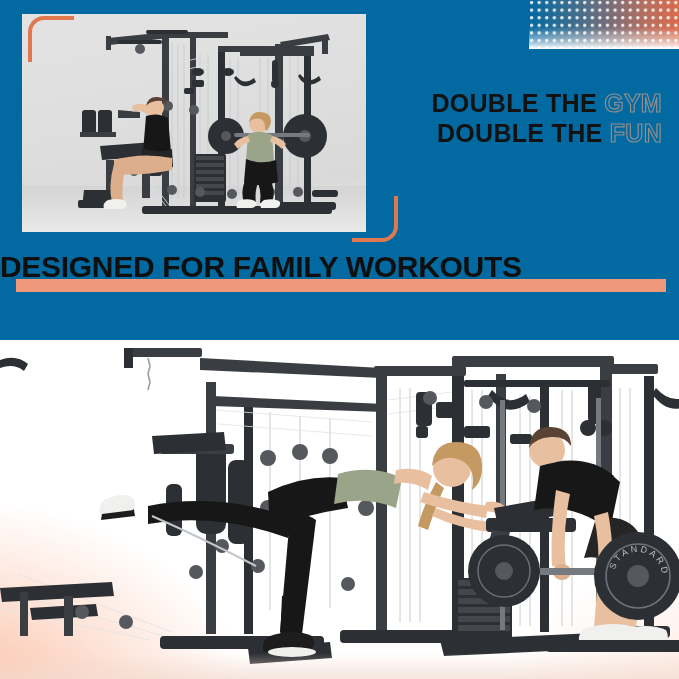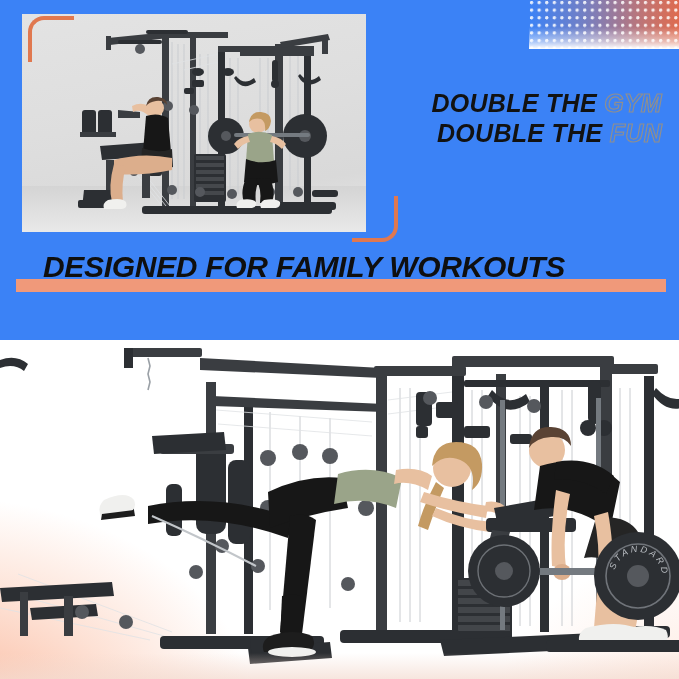--- a/index.html
+++ b/index.html
@@ -3,21 +3,21 @@
 <meta charset="utf-8">
 <style>
   * { margin:0; padding:0; box-sizing:border-box; }
   html,body { width:679px; height:679px; }
   body {
     font-family:"Liberation Sans", sans-serif;
     background:#ffffff;
     position:relative;
     overflow:hidden;
   }
-  #stage { position:absolute; inset:0; width:679px; height:679px; background:#3b82f6;font-style:italic; }
+  #stage { position:absolute; inset:0; width:679px; height:679px; background:#0369a1; }
 
   
   .dots {
     position:absolute; top:0; right:0; width:150px; height:49px;
     background-image:
       radial-gradient(circle at 2.6px 2.6px, rgba(255,255,255,.85) 1.5px, rgba(255,255,255,0) 1.9px),
       linear-gradient(to right, rgba(236,122,88,0) 0%, rgba(236,122,88,.30) 35%, rgba(233,112,76,.78) 78%, rgba(231,106,70,.95) 100%);
     background-size:7.6px 7.6px, 100% 100%;
     background-position:0 0, 0 0;
   }
@@ -72,21 +72,21 @@
     -webkit-text-stroke:1.2px #8f8f8f;
   }
 
   
   .head-zone { position:absolute; left:0; top:246px; width:679px; height:96px; }
   .coral-bar {
     position:absolute; left:16px; top:33px; width:650px; height:13px;
     background:#f0997a;
   }
   .head1 {
-    position:absolute; left:0; top:0; width:608px; text-align:center;
+    position:absolute; left:0; top:0; width:608px; text-align:left;
     font-size:30px; font-weight:700; color:#0f0f0f;
     letter-spacing:-.3px; line-height:42px; white-space:nowrap;
   }
   .head2 {
     position:absolute; left:0; top:48px; width:679px; text-align:center;
     font-size:33px; font-weight:700; letter-spacing:1.2px;
     line-height:40px; white-space:nowrap;
     color:transparent; -webkit-text-stroke:1.6px #101010;
   }
 

